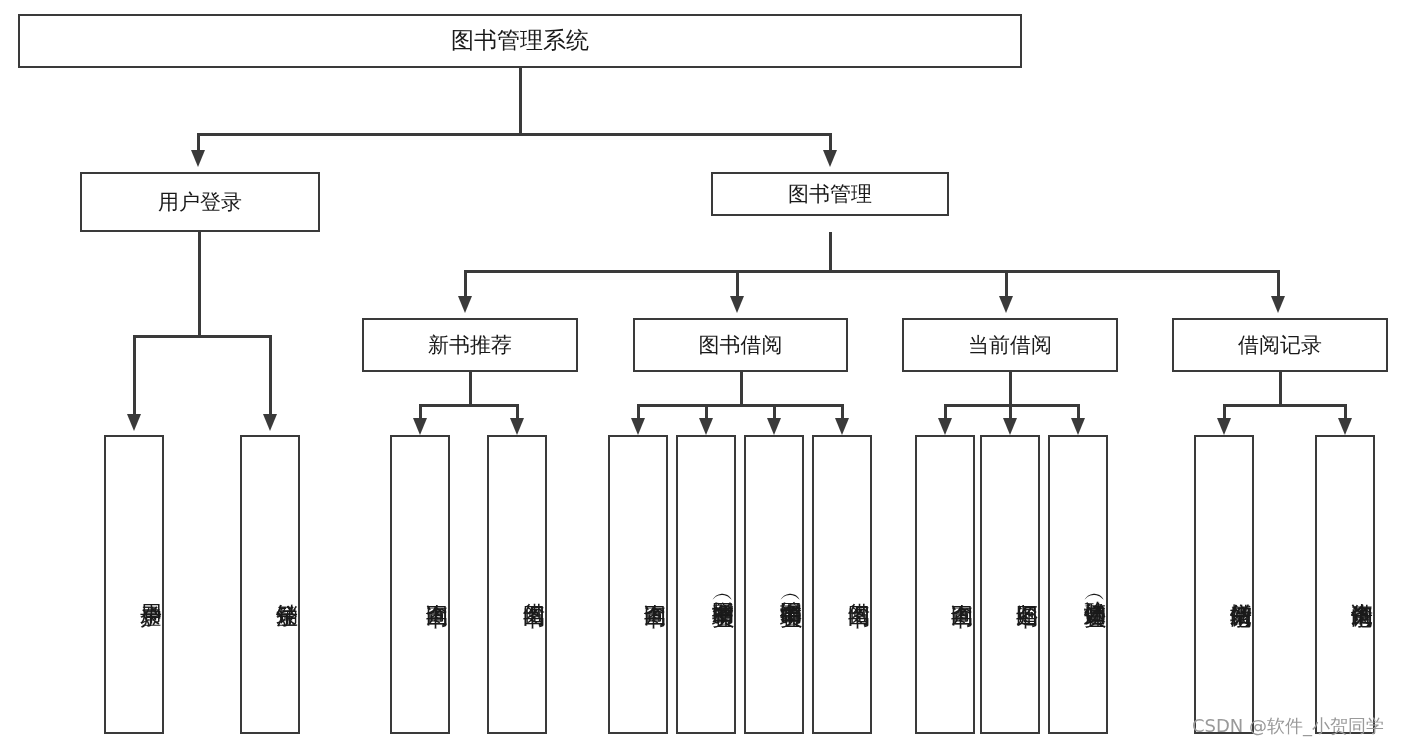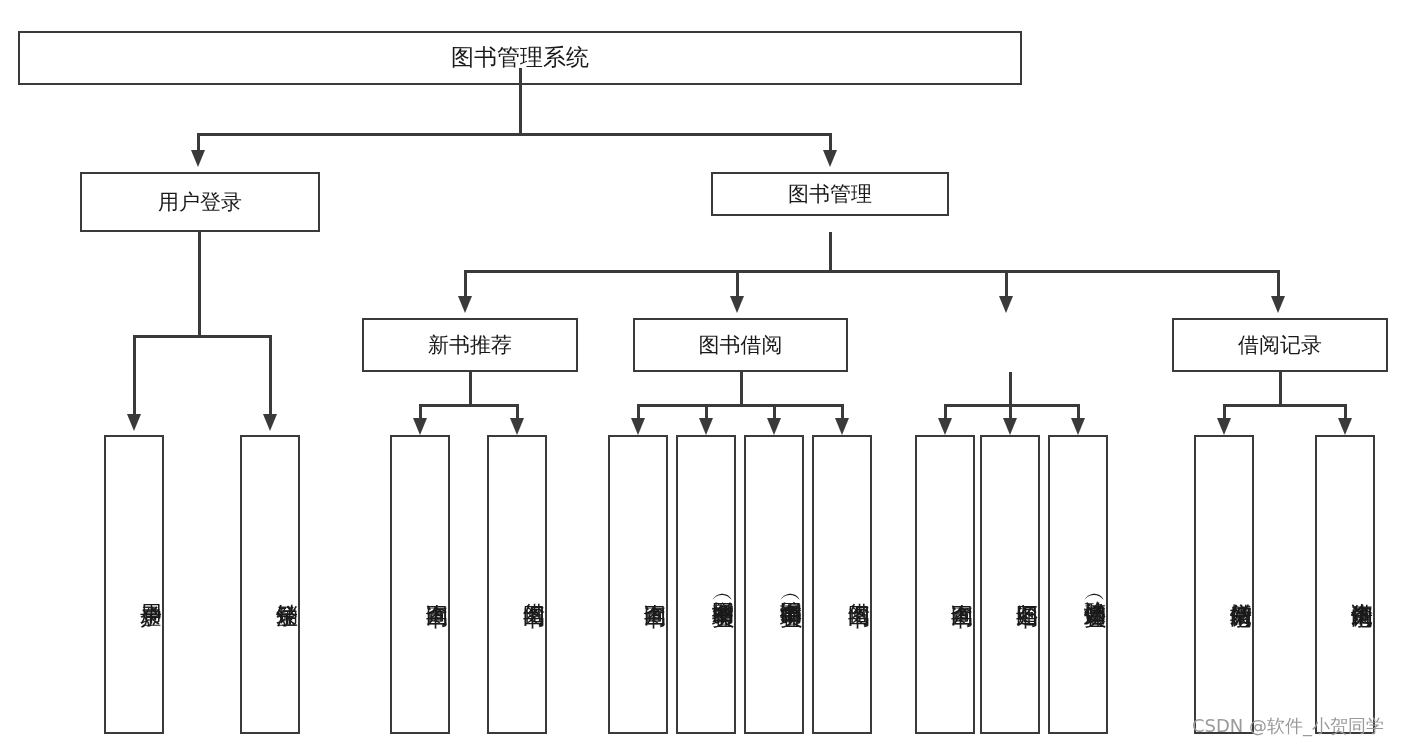--- a/index.html
+++ b/index.html
@@ -66,21 +66,21 @@
     color:#9a9a9a;
     white-space:nowrap;
     user-select:none;
   }
 </style>
 </head>
 <body>
 
 <div id="canvas">
 
-  <div class="node root" style="left:18px;top:31px;width:1004px;height:54px;">
+  <div class="node root" style="left:18px;top:14px;width:1004px;height:54px;">
     <span>图书管理系统</span>
   </div>
 
   <div class="ln v" style="left:519px;top:68px;height:67px;"></div>
 
   <div class="ln h" style="left:198px;top:133px;width:633px;"></div>
 
   <div class="ln v" style="left:197px;top:133px;height:20px;"></div>
   <div class="arrow" style="left:191px;top:150px;"></div>
   <div class="ln v" style="left:829px;top:133px;height:20px;"></div>
@@ -114,20 +114,23 @@
   <div class="arrow" style="left:999px;top:296px;"></div>
 
   <div class="ln v" style="left:1277px;top:270px;height:28px;"></div>
   <div class="arrow" style="left:1271px;top:296px;"></div>
 
   <div class="node lvl2" style="left:362px;top:318px;width:216px;height:54px;">
     <span>新书推荐</span>
   </div>
   <div class="node lvl2" style="left:633px;top:318px;width:215px;height:54px;align-items:center;">
     <span>图书借阅</span>
+  </div>
+  <div class="node lvl2" style="left:902px;top:318px;width:216px;height:54px;">
+    <span>当前借阅</span>
   </div>
   <div class="node lvl2" style="left:1172px;top:318px;width:216px;height:54px;">
     <span>借阅记录</span>
   </div>
 
   <div class="ln v" style="left:469px;top:372px;height:34px;"></div>
   <div class="ln h" style="left:420px;top:404px;width:99px;"></div>
   <div class="ln v" style="left:419px;top:404px;height:16px;"></div>
   <div class="arrow" style="left:413px;top:418px;"></div>
   <div class="ln v" style="left:516px;top:404px;height:16px;"></div>

